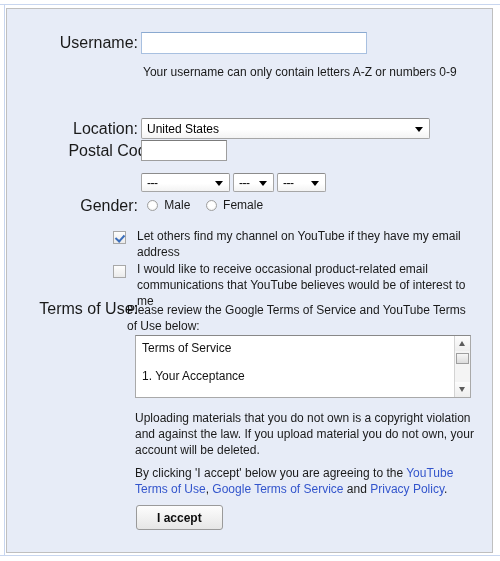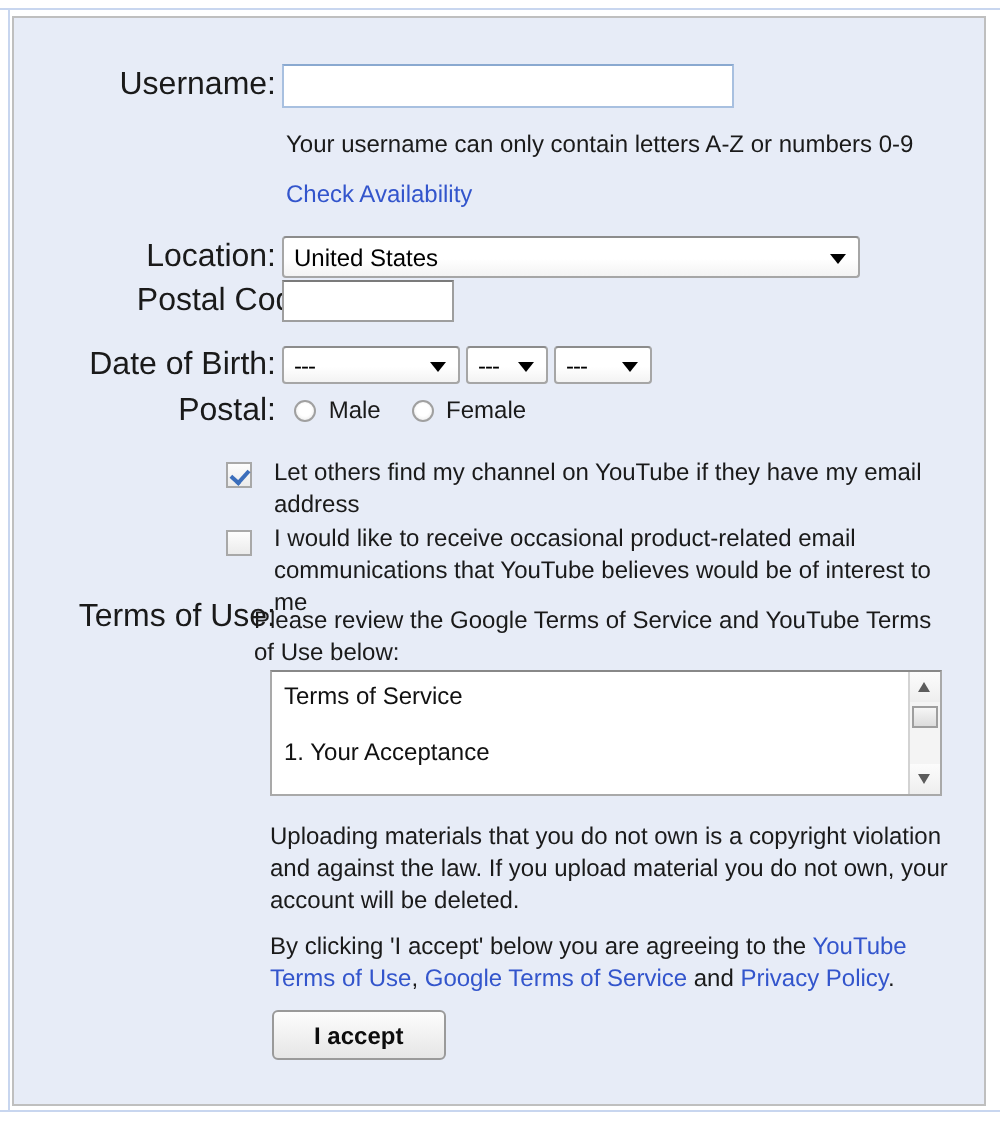--- a/index.html
+++ b/index.html
@@ -387,51 +387,49 @@
   <div id="frame-bottom-edge"></div>
 
   <div id="signup-panel">
 
     <div class="field-label label-col" style="top:27px;">Username:</div>
 
     <input class="text-input" id="username-input" type="text" placeholder="" style="">
 
     <div id="username-hint">Your username can only contain letters A-Z or numbers 0-9</div>
 
-    <a id="check-availability-link" href="#">Check Availability</a>
 
     <div class="field-label label-col" style="top:113px;">Location:</div>
 
     <div class="select-box" id="location-select">
       <span class="select-text">United States</span>
       <span class="select-arrow"></span>
     </div>
 
     <div class="field-label label-col" style="top:135px;padding-left:22px;">Postal Code:</div>
 
     <input class="text-input" id="postal-code-input" type="text" placeholder="" style="">
 
-    <div class="field-label label-col" style="top:167px;">Date of Birth:</div>
 
     <div class="select-box" id="dob-month-select">
       <span class="select-dashes">---</span>
       <span class="select-arrow"></span>
     </div>
 
     <div class="select-box" id="dob-day-select">
       <span class="select-dashes">---</span>
       <span class="select-arrow"></span>
     </div>
 
     <div class="select-box" id="dob-year-select">
       <span class="select-dashes">---</span>
       <span class="select-arrow"></span>
     </div>
 
-    <div class="field-label label-col" style="top:190px;">Postal:</div>
+    <div class="field-label label-col" style="top:190px;">Gender:</div>
 
     <div class="radio-group">
       <span class="radio-item">
         <span class="radio-circle"></span>
         <span class="radio-label">Male</span>
       </span>
       <span class="radio-item">
         <span class="radio-circle"></span>
         <span class="radio-label">Female</span>
       </span>

